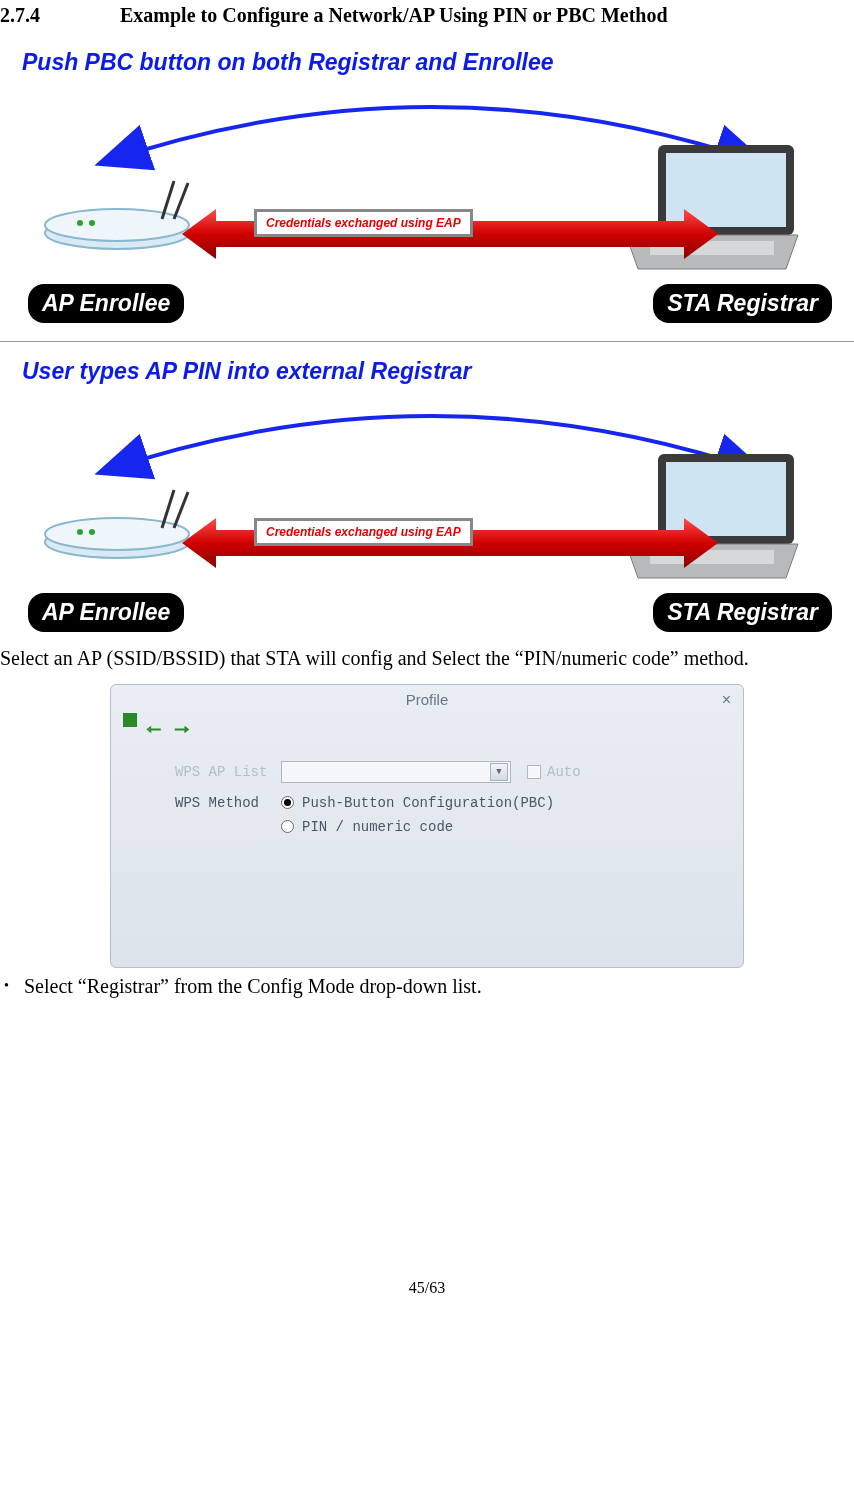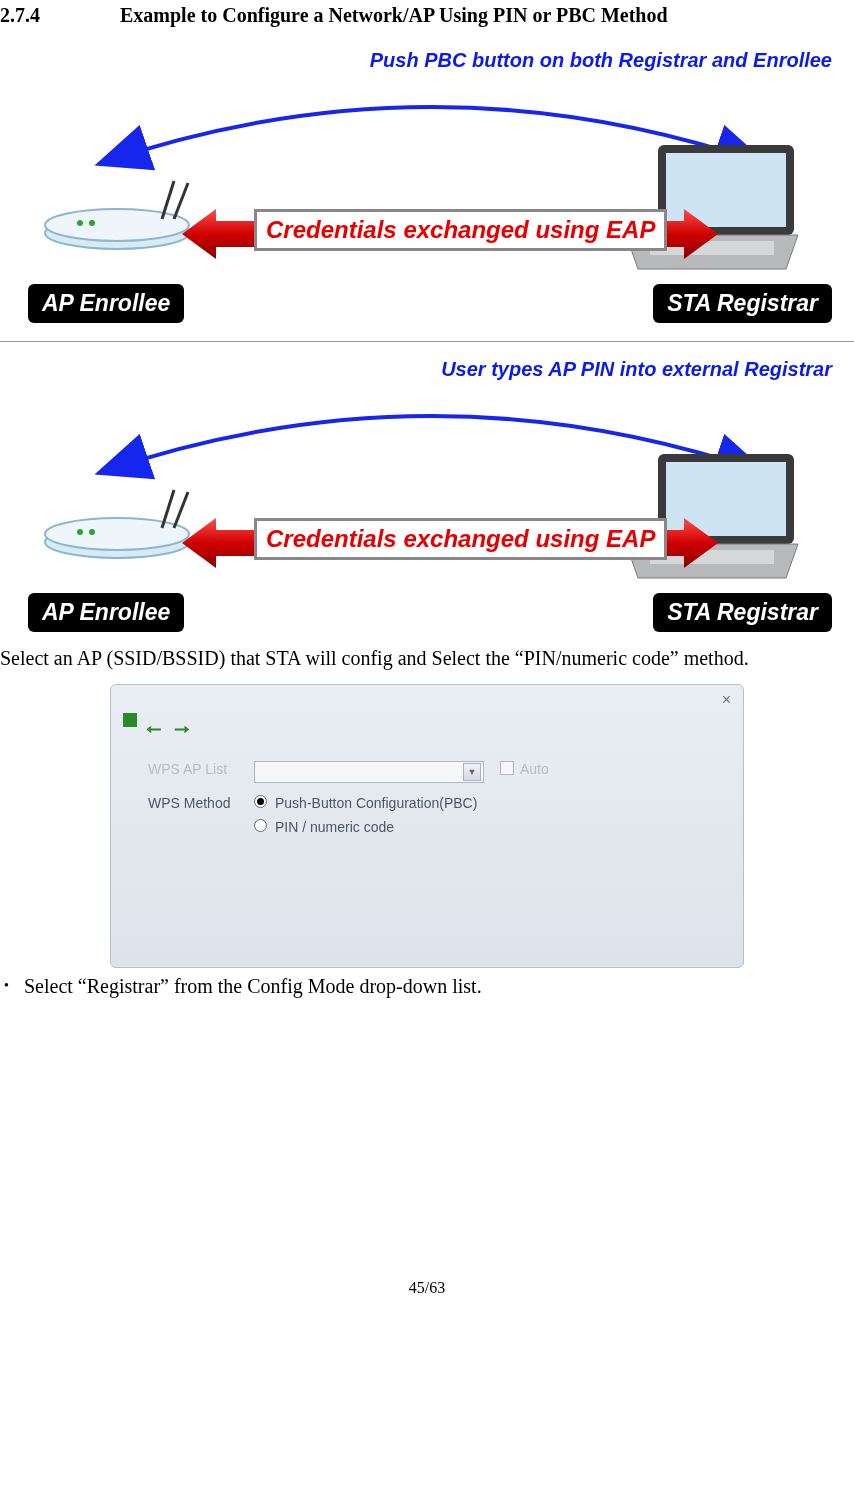--- a/index.html
+++ b/index.html
@@ -9,40 +9,40 @@
       color: #000;
       background: #fff;
       width: 854px;
       margin: 0 auto;
       padding: 0;
     }
     .section-header { display: flex; font-weight: bold; font-size: 20px; margin: 4px 0 18px 0; }
     .sec-num { width: 120px; }
     .sec-title { flex: 1; }
     .diagram-wrap { position: relative; width: 810px; height: 280px; margin: 12px auto 0 auto; }
-    .diag-title-blue { position: absolute; top: 4px; width: 100%; text-align: right; font-family: Arial, sans-serif; font-size: 20px; font-weight: bold; font-style: italic; color: #0a1bea; }
+    .diag-title-blue { position: absolute; top: 4px; width: 100%; text-align: left; font-family: Arial, sans-serif; font-size: 23px; font-weight: bold; font-style: italic; color: #0a1bea; }
     .blue-arrow { position: absolute; top: 46px; left: 60px; width: 700px; height: 80px; }
     .blue-arrow svg { width: 100%; height: 100%; }
     .ap-device { position: absolute; left: 10px; top: 130px; width: 170px; height: 76px; }
     .laptop-device { position: absolute; right: 30px; top: 96px; width: 180px; height: 132px; }
     .red-arrow-box { position: absolute; left: 160px; top: 160px; width: 536px; height: 58px; }
-    .red-arrow-label { position: absolute; left: 232px; top: 164px; border: 3px solid #888; background: #fff; font-family: Arial, sans-serif; font-size: 24px; font-weight: bold; font-style: italic; color: #e80000; padding: 4px 9px; z-index: 5; }
-    .black-label { display: inline-block; background: #000; color: #fff; font-family: Arial, sans-serif; font-size: 23px; font-weight: bold; font-style: italic; border-radius: 6px; padding: 6px 14px 6px 14px; }
+    .red-arrow-label { position: absolute; left: 232px; top: 164px; border: 3px solid #888; background: #fff; font-family: Arial, sans-serif; font-size: 12px; font-weight: bold; font-style: italic; color: #e80000; padding: 4px 9px; z-index: 5; }
+    .black-label { display: inline-block; background: #000; color: #fff; font-family: Arial, sans-serif; font-size: 23px; font-weight: bold; font-style: italic; border-radius: 16px; padding: 6px 14px 6px 14px; }
     .labels-row { position: absolute; left: 6px; bottom: 2px; width: 804px; display: flex; justify-content: space-between; }
     .hr-sep { border: none; border-top: 1px solid #9a9a9a; margin: 16px 0 10px 0; }
     .para { font-size: 20px; margin: 12px 0; line-height: 1.28; }
     .ui-panel { width: 634px; height: 284px; margin: 4px auto 6px auto; background: linear-gradient(#e9eef4,#dde3ea); border: 1px solid #b7becb; border-radius: 6px; position: relative; font-family: Tahoma, Arial, sans-serif; }
     .ui-titlebar { position: absolute; top: 6px; left: 0; width: 100%; text-align: center; color: #6a7584; font-size: 15px; }
     .ui-close { position: absolute; top: 6px; right: 12px; color: #6a7584; font-size: 16px; cursor: pointer; }
     .ui-nav { position: absolute; top: 28px; left: 12px; display: flex; gap: 6px; }
     .nav-sq { width: 14px; height: 14px; background: #2a8a2a; display: inline-block; }
     .nav-arrow { font-size: 22px; font-weight: bold; -webkit-text-stroke: 1px #2a8a2a; }
     .na-left { color: #b5d6b5; }
     .na-right { color: #2a8a2a; }
-    .form-row { position: absolute; left: 37px; display: flex; font-size: 14px; color: #6a7584; }
+    .form-row { position: absolute; left: 64px; display: flex; align-items: center; font-size: 14px; color: #6a7584; font-family: Liberation Mono, monospace; }
     .fr1 { top: 76px; }
     .fr2 { top: 110px; }
     .fr3 { top: 134px; }
     .label-col { width: 106px; color: #b6bcc8; }
     .label-col.enabled { color: #4d5664; }
     .select-box { width: 230px; height: 22px; border: 1px solid #b0b7c4; background: #f5f7fa; display: inline-flex; align-items: center; justify-content: flex-end; padding-right: 2px; color: #999; }
     .sel-btn { width: 18px; height: 18px; background: linear-gradient(#f0f2f6,#d5dbe4); border: 1px solid #aab1bf; display: inline-flex; align-items: center; justify-content: center; font-size: 9px; color: #666; }
     .chk { width: 14px; height: 14px; border: 1px solid #b0b7c4; background: #f5f7fa; display: inline-block; margin: 0 6px 0 16px; vertical-align: middle; }
     .chk-label { color: #b6bcc8; font-size: 14px; }
     .radio { width: 13px; height: 13px; border: 1px solid #606874; border-radius: 50%; display: inline-flex; align-items: center; justify-content: center; margin-right: 8px; background: #fff; }
@@ -163,20 +163,21 @@
   <div class="red-arrow-label">Credentials exchanged using EAP</div>
   <div class="labels-row">
     <span class="black-label">AP Enrollee</span>
     <span class="black-label">STA Registrar</span>
   </div>
 </div>
 
 <p class="para">Select an AP (SSID/BSSID) that STA will config and Select the “PIN/numeric code” method.</p>
 
 <div class="ui-panel">
+  <div class="ui-titlebar">Profile</div>
   <div class="ui-close">×</div>
   <div class="ui-nav">
     <span class="nav-sq"></span>
     <span class="nav-arrow na-left">←</span>
     <span class="nav-arrow na-right">→</span>
   </div>
   <div class="form-row fr1">
     <span class="label-col">WPS AP List</span>
     <span class="select-box">
         <span class="sel-btn">▼</span>

